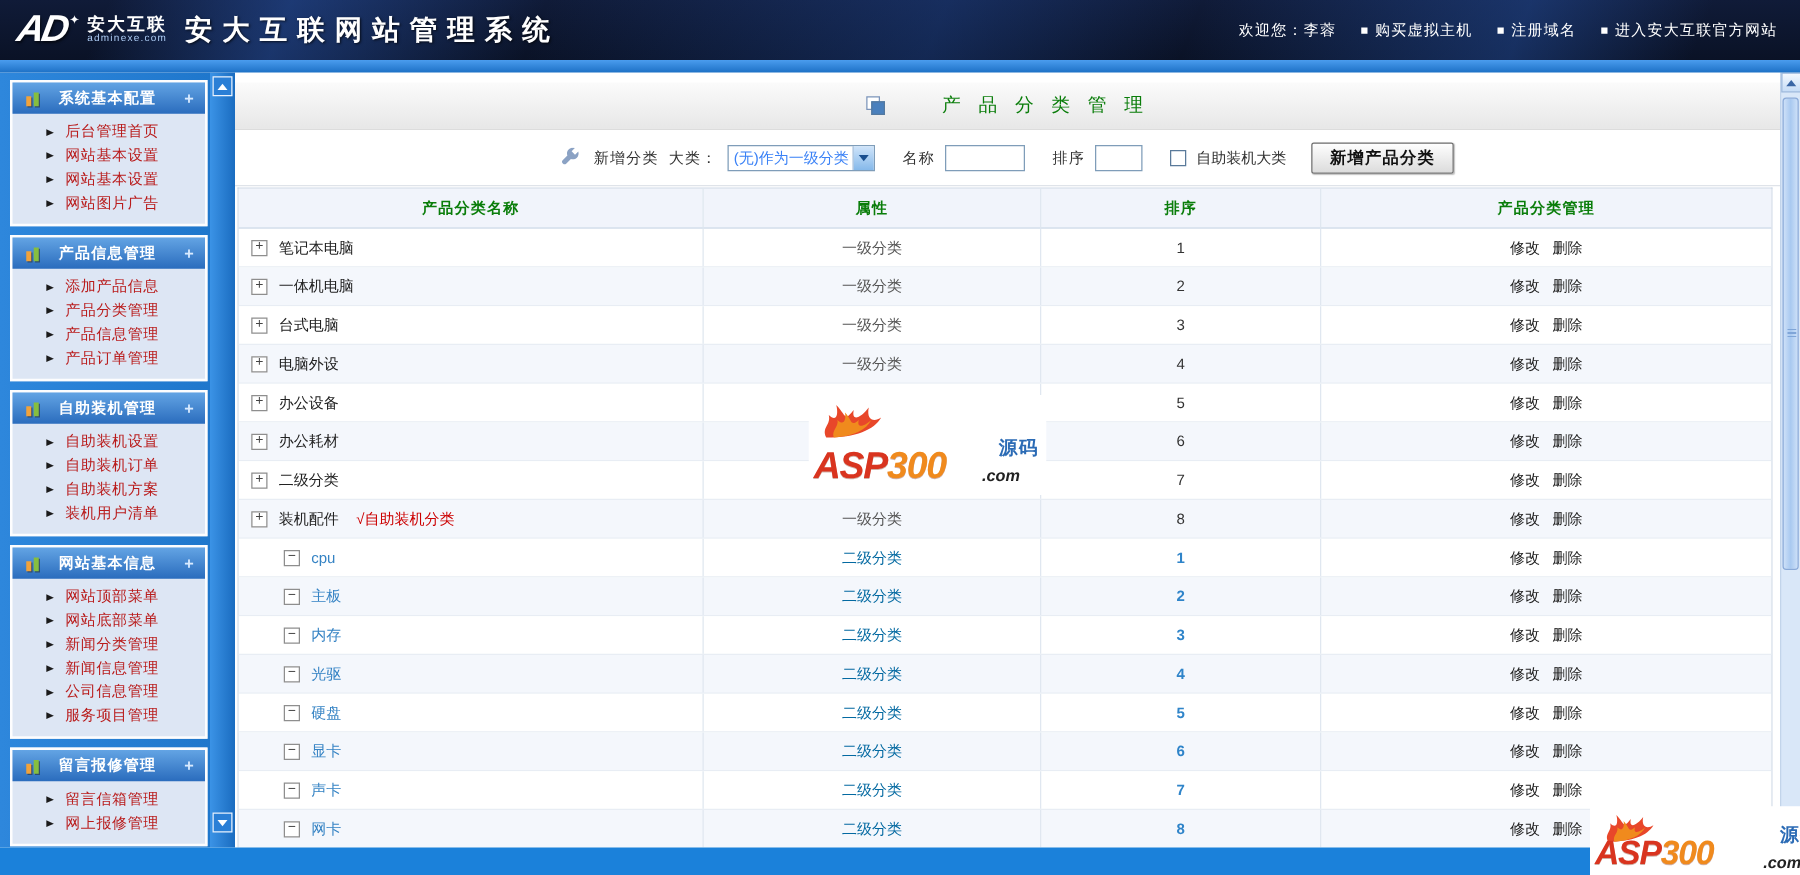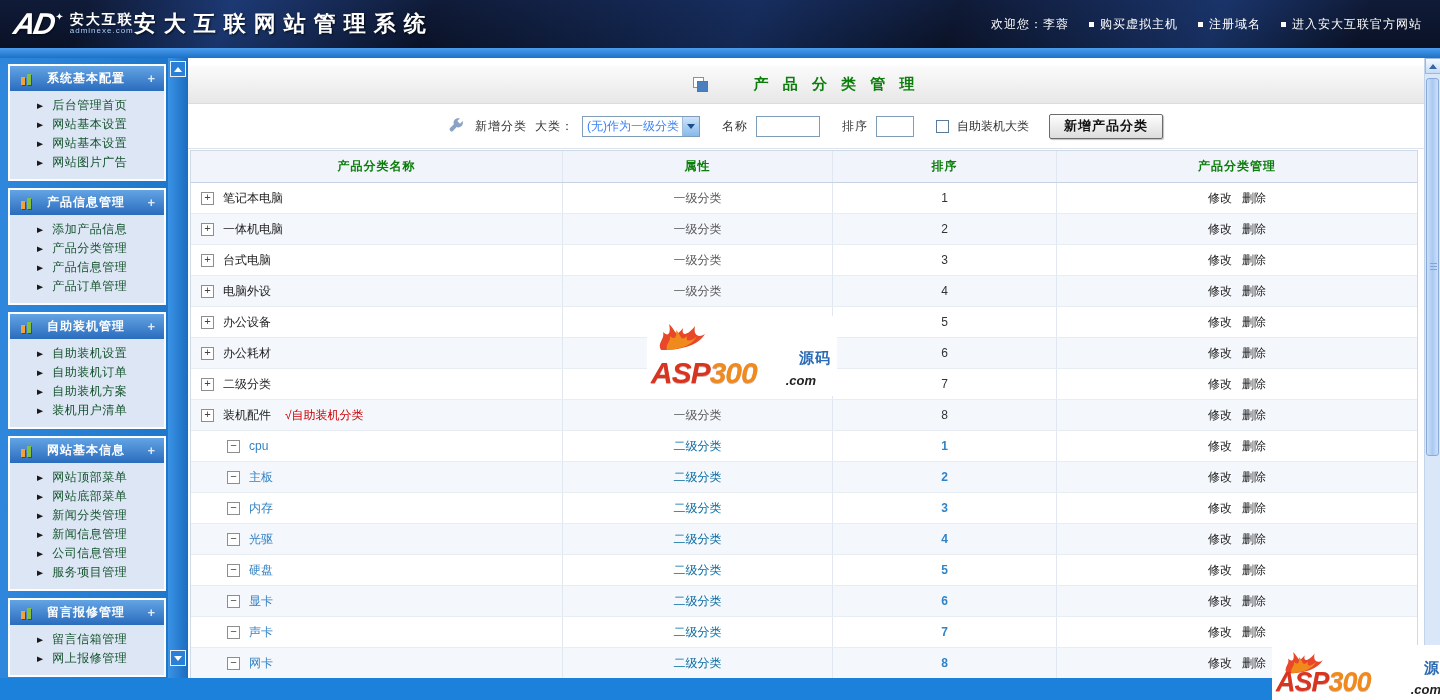--- a/index.html
+++ b/index.html
@@ -12,21 +12,21 @@
     background:
       linear-gradient(112deg, rgba(30,70,150,0) 6%, rgba(45,95,190,.45) 16%, rgba(8,14,30,0) 30%, rgba(40,90,185,.30) 52%, rgba(8,14,30,0) 66%, rgba(45,100,200,.35) 84%, rgba(8,14,30,0) 94%),
       linear-gradient(#101b38, #0a1226);
     display:flex; align-items:center; color:#fff; z-index:5; }
   .logo { display:flex; align-items:center; margin-left:14px; }
   .logo-ad { font-style:italic; font-weight:900; font-size:30px; letter-spacing:-2px; transform:skewX(-10deg); color:#fff; text-shadow:1px 1px 2px rgba(0,0,0,.6); }
   .logo-col { display:flex; flex-direction:column; margin-left:6px; line-height:1.05; }
   .logo-cn { font-size:14px; font-weight:bold; letter-spacing:2px; }
   .logo-dom { font-size:8px; color:#aecdf5; letter-spacing:1px; }
   .logo-star { color:#fff; font-size:10px; margin-left:2px; margin-top:-16px; }
-  .app-title { font-size:22px; font-weight:bold; letter-spacing:8px; text-shadow:1px 1px 2px rgba(0,0,0,.7); }
+  .app-title { margin-left:14px; font-size:22px; font-weight:bold; letter-spacing:8px; text-shadow:1px 1px 2px rgba(0,0,0,.7); }
   .header-right { margin-left:auto; margin-right:18px; display:flex; align-items:center; gap:20px; font-size:12px; }
   .welcome { letter-spacing:1px; }
   .hlink { display:flex; align-items:center; cursor:pointer; letter-spacing:1px; }
   .blt { display:inline-block; width:5px; height:5px; background:#fff; margin-right:6px; }
 
   
   .blue-strip { position:absolute; left:0; top:48px; width:1440px; height:10px;
     background:linear-gradient(#4a9cee,#1d71c6); z-index:5; }
 
   
@@ -35,39 +35,39 @@
   .sb-card { margin:0 2px 7px 8px; background:#dde6f4; border:2px solid #fdfdfe; }
   .sb-head { height:25px; background:linear-gradient(#63a4e4,#2a6cbd); display:flex; align-items:center; cursor:pointer; }
   .sb-chart-icon { position:relative; width:16px; height:14px; margin-left:9px; }
   .sb-chart-icon .b1 { position:absolute; left:2px; bottom:1px; width:4px; height:8px; background:#f2a23a; box-shadow:1px 1px 0 rgba(40,40,40,.55); }
   .sb-chart-icon .b2 { position:absolute; left:8px; bottom:1px; width:4px; height:11px; background:#86be3f; box-shadow:1px 1px 0 rgba(40,40,40,.55); }
   .sb-title { color:#fff; font-size:12px; font-weight:bold; margin-left:12px; letter-spacing:1px; }
   .sb-plus { margin-left:auto; margin-right:9px; color:#d8eaff; font-size:13px; font-weight:bold; cursor:pointer; }
   .sb-body { padding:5px 0 7px 0; }
   .sb-item { height:19px; display:flex; align-items:center; cursor:pointer; }
   .sb-arrow { margin-left:27px; font-size:8px; color:#1a1a1a; transform:scaleY(.9); }
-  .sb-item-label { margin-left:9px; font-size:12px; color:#14532d; letter-spacing:.5px; }
+  .sb-item-label { margin-left:9px; font-size:12px; color:#b91c1c; letter-spacing:.5px; }
 
   
   .splitter { position:absolute; left:168px; top:58px; width:20px; height:620px;
     background:linear-gradient(90deg,#3b93e6,#1a6cc0); z-index:3; }
   .split-btn { position:absolute; left:2px; width:16px; height:16px; background:#2a7fd6; border:1px solid #e8f2fd;
     display:flex; align-items:center; justify-content:center; cursor:pointer; }
   .split-btn.up { top:3px; } .split-btn.down { top:592px; }
   .tri-up { width:0; height:0; border-left:4px solid transparent; border-right:4px solid transparent; border-bottom:5px solid #fff; }
   .tri-down { width:0; height:0; border-left:4px solid transparent; border-right:4px solid transparent; border-top:5px solid #fff; }
 
   
   .main { position:absolute; left:188px; top:58px; width:1236px; height:620px; background:#fff; overflow:hidden; z-index:1; }
   .title-bar { margin-top:8px; height:38px; background:linear-gradient(#fbfbfb,#e7e7e7); border-bottom:1px solid #dcdcdc;
     display:flex; align-items:center; justify-content:center; }
   .copy-icon { position:relative; width:15px; height:15px; margin-right:10px; }
   .copy-icon .back { position:absolute; left:0; top:0; width:11px; height:11px; border:1px solid #7a93b8; background:#fff; }
   .copy-icon .front { position:absolute; left:4px; top:4px; width:11px; height:11px; border:1px solid #54799f; background:#4a80bd; }
-  .page-title { color:#0a7d0a; font-size:15px; font-weight:bold; letter-spacing:5px;margin-left:36px; }
+  .page-title { color:#0a7d0a; font-size:15px; font-weight:normal; letter-spacing:5px;margin-left:36px; }
 
   .form-bar { height:45px; display:flex; align-items:center; justify-content:center; border-bottom:1px solid #dfe3e9; font-size:12px; color:#333; }
   .wrench-icon { width:16px; height:16px; margin-right:10px; }
   .form-label { margin-right:8px; letter-spacing:1px; }
   .sel-box { width:118px; height:21px; border:1px solid #7f9db9; background:#fff; display:flex; align-items:center; margin-right:22px; cursor:pointer; }
   .sel-text { flex:1; font-size:12px; padding-left:4px; color:#3b82f6; white-space:nowrap; overflow:hidden; }
   .sel-arrow { width:17px; height:19px; background:linear-gradient(#cfe4fa,#86b9ea); border-left:1px solid #9ebcdc;
     display:flex; align-items:center; justify-content:center; }
   .sel-arrow i { width:0; height:0; border-left:4px solid transparent; border-right:4px solid transparent; border-top:5px solid #1a4f8f; }
   .txt-input { height:21px; border:1px solid #7f9db9; margin-right:22px; font-size:12px; padding:0 3px; }

